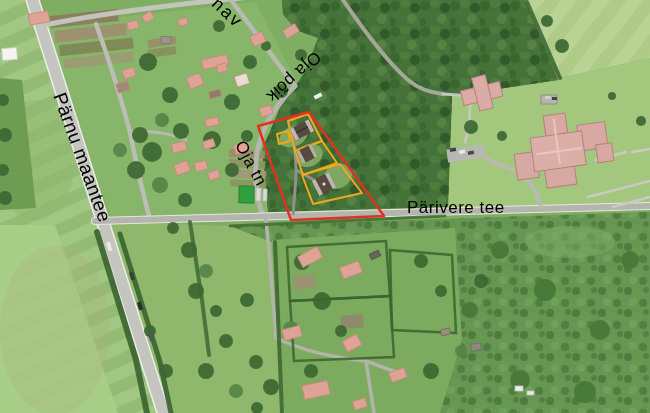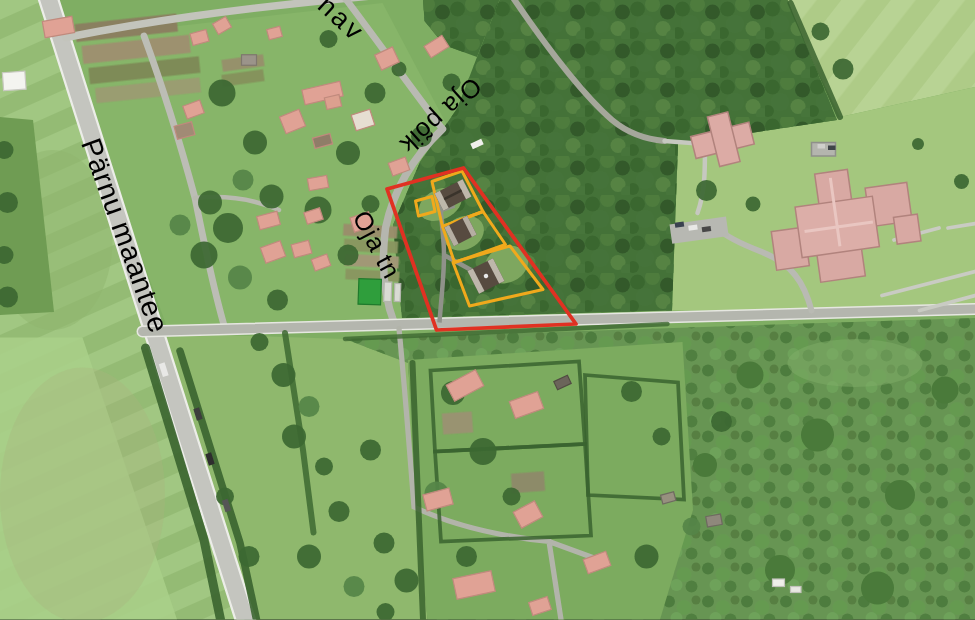--- a/index.html
+++ b/index.html
@@ -289,14 +289,15 @@
       <rect x="314.5" y="175.5" width="4" height="17" fill="#beb7ab"></rect>
       <rect x="329.5" y="175.5" width="4" height="17" fill="#beb7ab"></rect>
       <circle cx="324" cy="184" r="1.5" fill="#e8e8e8"></circle>
     </g>
   </g>
 </svg>
 
 <div class="map-label lbl-nav">nav</div>
 <div class="map-label lbl-ojapoik">Oja põik</div>
 <div class="map-label lbl-ojatn">Oja tn</div>
+<div class="map-label lbl-parivere">Pärivere tee</div>
 <div class="map-label lbl-parnu">Pärnu maantee</div>
 </div>
 
 </body></html>

